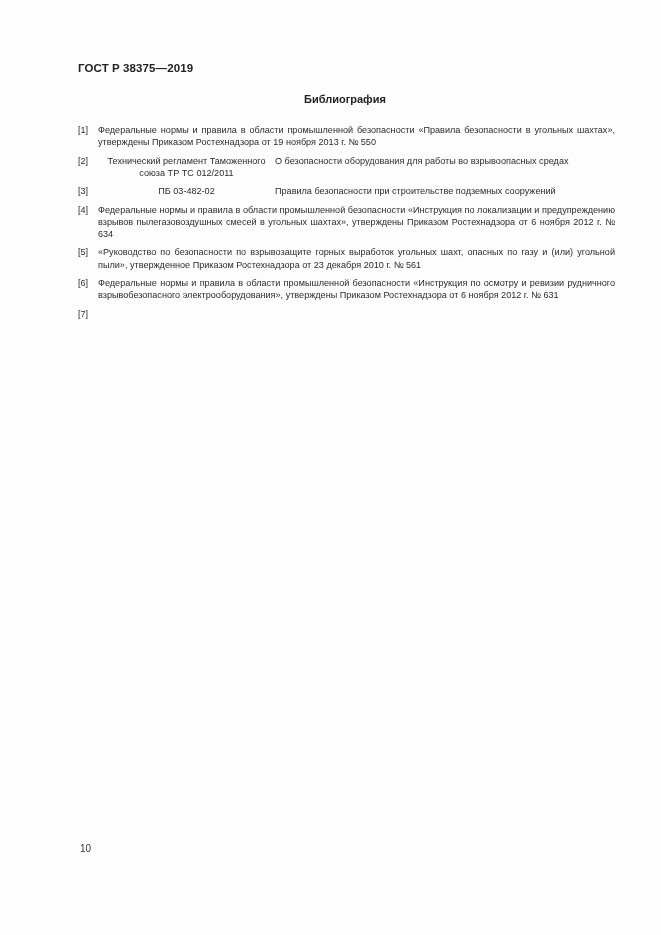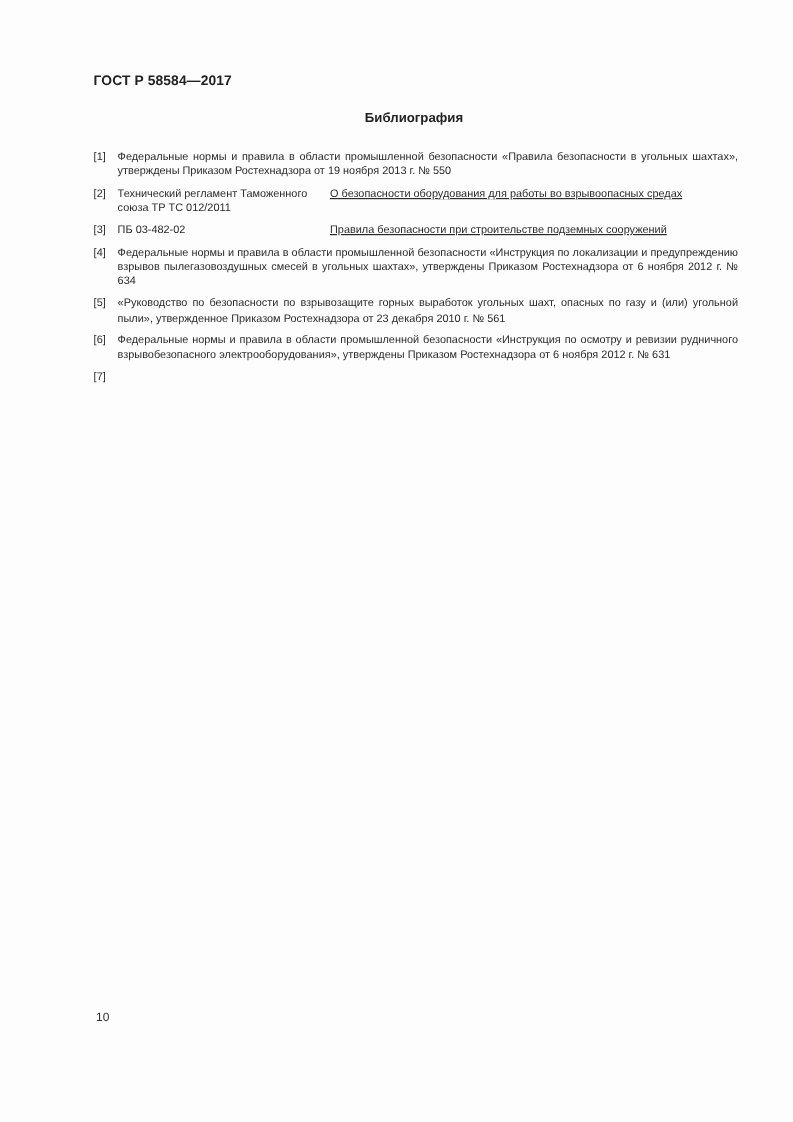--- a/index.html
+++ b/index.html
@@ -54,37 +54,37 @@
       flex: 1;
       text-align: justify;
     }
     .body.two-col {
       display: flex;
       text-align: left;
     }
     .col-left {
       width: 177px;
       flex: 0 0 177px;
+      text-align: center;
     }
     .col-right {
       flex: 1;
-      text-decoration: underline;
     }
     .page-number {
       position: absolute;
       left: 80px;
       top: 843px;
       font-size: 10px;
       color: #333;
     }
   </style>
 </head>
 <body>
 
-<div class="doc-header">ГОСТ Р 58584—2017</div>
+<div class="doc-header">ГОСТ Р 38375—2019</div>
 
 <div class="section-title">Библиография</div>
 
 <div class="biblio">
 
   <div class="entry">
     <span class="num">[1]</span>
     <span class="body">Федеральные нормы и правила в области промышленной безопасности «Правила безопасности в угольных шахтах», утверждены Приказом Ростехнадзора от 19 ноября 2013 г. № 550</span>
   </div>
 

